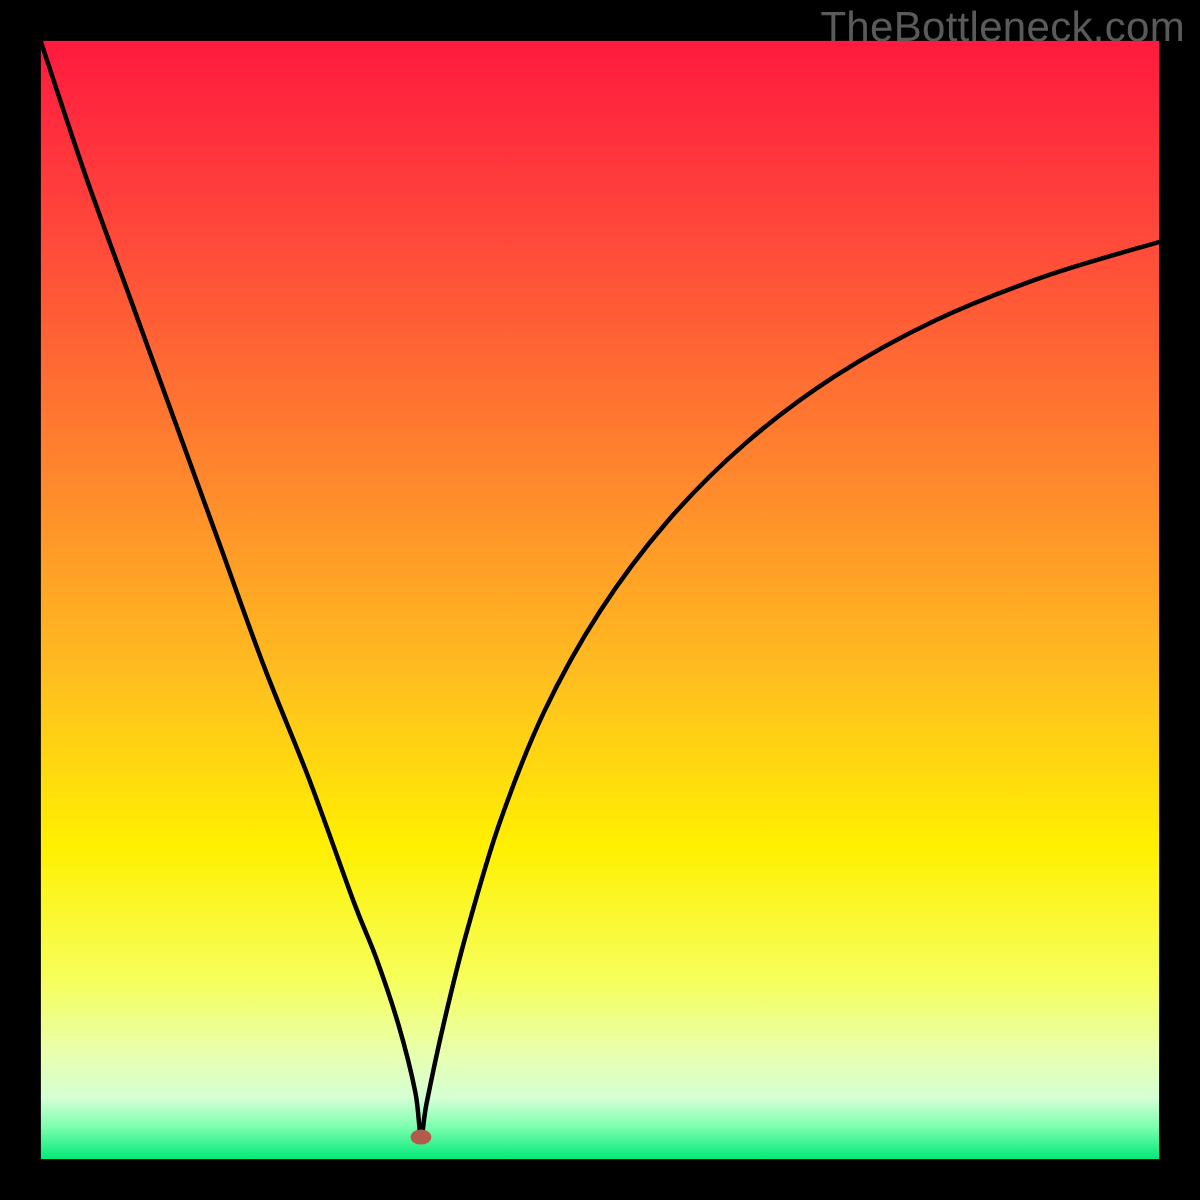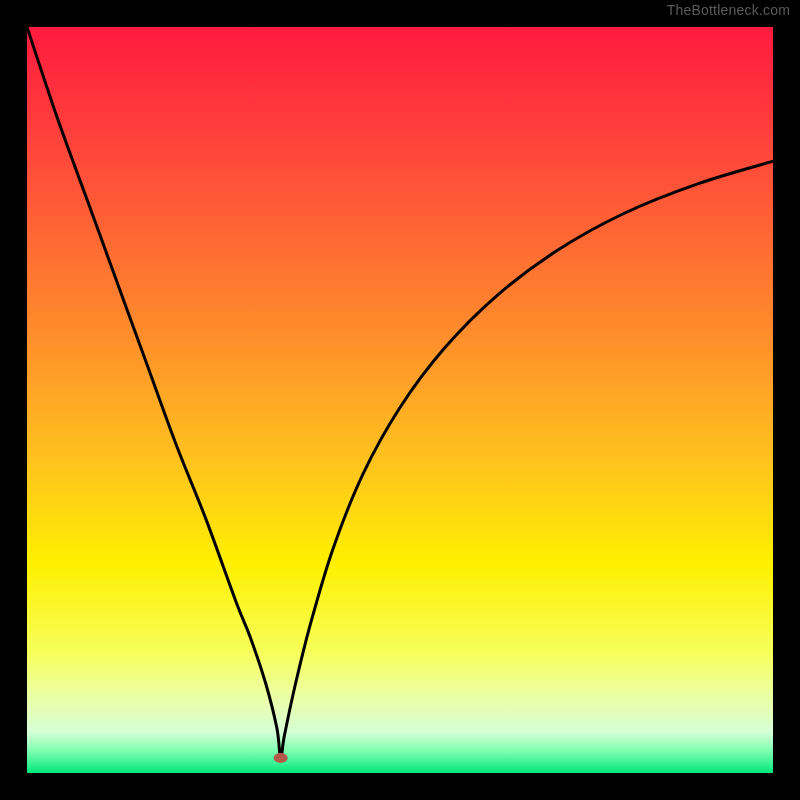--- a/index.html
+++ b/index.html
@@ -17,21 +17,21 @@
     top: 0;
     width: 800px;
     height: 800px;
     background: #000000;
   }
   .watermark {
     position: absolute;
     top: 2px;
     right: 10px;
     color: #5a5a5a;
-    font-size: 14px;
+    font-size: 28px;
     font-weight: 400;
     letter-spacing: 0.2px;
     z-index: 5;
   }
   .plot-area {
     position: absolute;
     left: 27px;
     top: 27px;
     width: 746px;
     height: 746px;

